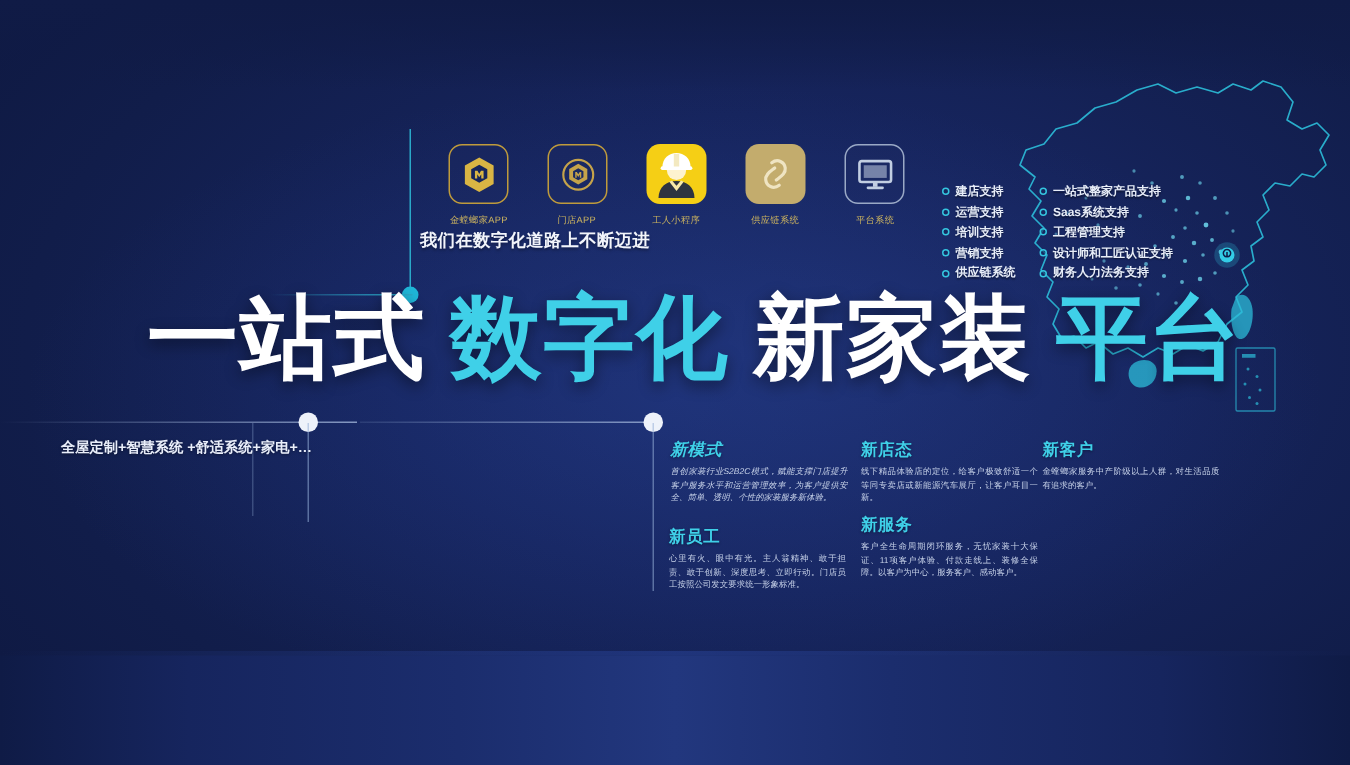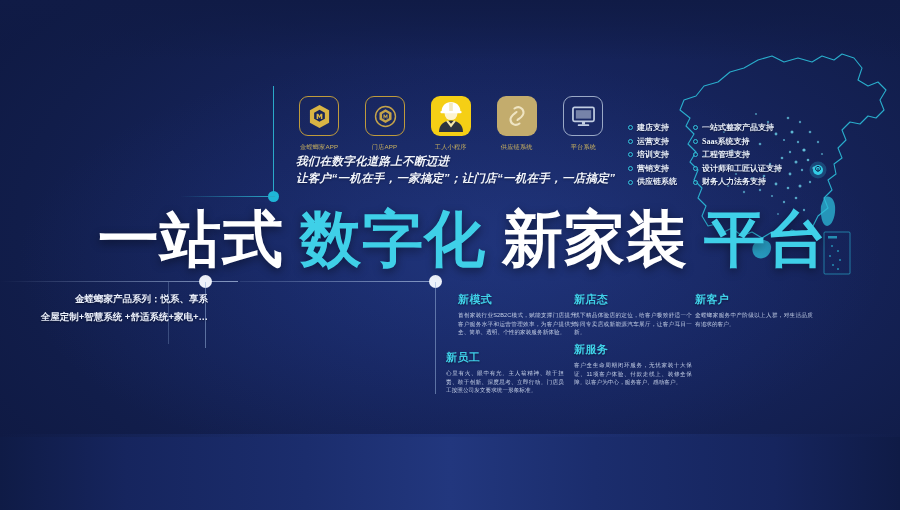--- a/index.html
+++ b/index.html
@@ -82,49 +82,48 @@
 
   
   .worker { width: 30px; height: 32px; }
   
   .chain { width: 26px; height: 26px; }
   
   .monitor { width: 25px; height: 23px; }
 
   
   .slogan {
-    position: absolute; left: 296px; top: 153px;
+    position: absolute; left: 280px; top: 153px;
     color: #f2f5fb; font-size: 11.5px; line-height: 17px;
     font-weight: 700; letter-spacing: .3px;
     text-shadow: 0 1px 2px rgba(0,0,0,.35);
-    font-style: italic;
   }
   .slogan .l2 { font-size: 11.5px; }
 
   
   .support {
     position: absolute; left: 628px; top: 121px;
-    display: flex; gap: 16px; font-family: Liberation Serif, serif;
+    display: flex; gap: 16px;
   }
   .support ul { list-style: none; }
   .support li {
     display: flex; align-items: center; gap: 4px;
     font-size: 8px; color: #e7edf8; line-height: 13.6px;
     white-space: nowrap; font-weight: 700;
     text-shadow: 0 1px 1px rgba(0,0,0,.4);
   }
   .bullet {
     width: 5px; height: 5px; border-radius: 50%;
     border: 1.2px solid #35c6e0; flex: 0 0 auto;
     background: rgba(20,40,90,.6);
   }
 
   
   .headline {
-    position: absolute; left: 98px; top: 206px;
+    position: absolute; left: 98px; top: 192px;
     font-size: 61px; line-height: 66px; font-weight: 900;
     letter-spacing: 1px; white-space: nowrap;
     font-family: "Liberation Sans", "DejaVu Sans", sans-serif;
   }
   .headline .w { color: #ffffff; text-shadow: 0 3px 10px rgba(0,0,0,.45); }
   .headline .c { color: #3fd0e8; text-shadow: 0 3px 10px rgba(0,0,0,.45); }
   .headline .sp { display: inline-block; width: 16px; }
 
   
   .product-block {
@@ -139,21 +138,21 @@
   .card { position: absolute; width: 118px; }
   .card .c-title {
     color: #3fd0e8; font-size: 11px; font-weight: 900; letter-spacing: .4px;
     margin-bottom: 4px; text-shadow: 0 1px 2px rgba(0,0,0,.4);
   }
   .card .c-body {
     color: #c6d1e8; font-size: 5.6px; line-height: 8.6px; letter-spacing: .05px;
     text-align: justify;
   }
 
-  .card.c-mode  { left: 12px;   top: 0px;  }
+  .card.c-mode  { left: 1px;   top: 0px; font-style: italic;  }
   .card.c-store { left: 128px; top: 0px;  }
   .card.c-cust  { left: 249px; top: 0px;  }
   .card.c-staff { left: 0px;   top: 58px; }
   .card.c-serv  { left: 128px; top: 50px; }
 </style>
 </head>
 <body>
 
 <div class="bg-base"></div>
 <div class="bg-vignette"></div>
@@ -319,21 +318,20 @@
         <rect x="7" y="20.2" width="12" height="1.8" rx=".9" fill="#c2ceE2"></rect>
       </svg>
     </div>
     <div class="icon-label">平台系统</div>
   </div>
 
 </div>
 
 <div class="slogan">
   <div class="l1">我们在数字化道路上不断迈进</div>
-  <div class="l2">让客户“一机在手，一家搞定”；让门店“一机在手，一店搞定”</div>
 </div>
 
 <div class="support">
   <ul>
     <li>
         <span class="bullet"></span>
         <span>建店支持</span>
       </li>
     <li>
         <span class="bullet"></span>
@@ -372,21 +370,20 @@
     <li>
         <span class="bullet"></span>
         <span>财务人力法务支持</span>
       </li>
   </ul>
 </div>
 
 <div class="headline"><span class="w">一站式</span><span class="sp"></span><span class="c">数字化</span><span class="sp"></span><span class="w">新家装</span><span class="sp"></span><span class="c">平台</span></div>
 
 <div class="product-block">
-  <div>金螳螂家产品系列：悦系、享系</div>
   <div>全屋定制+智慧系统 +舒适系统+家电+…</div>
 </div>
 
 <div class="cards">
 
   <div class="card c-mode">
     <div class="c-title">新模式</div>
     <div class="c-body">首创家装行业S2B2C模式，赋能支撑门店提升客户服务水平和运营管理效率，为客户提供安全、简单、透明、个性的家装服务新体验。</div>
   </div>
 

